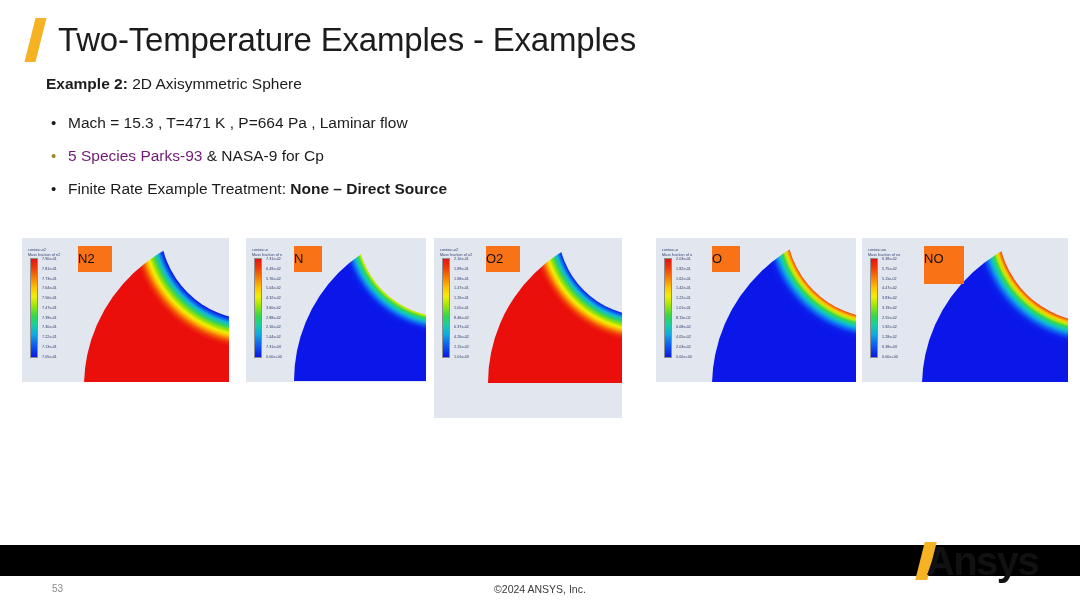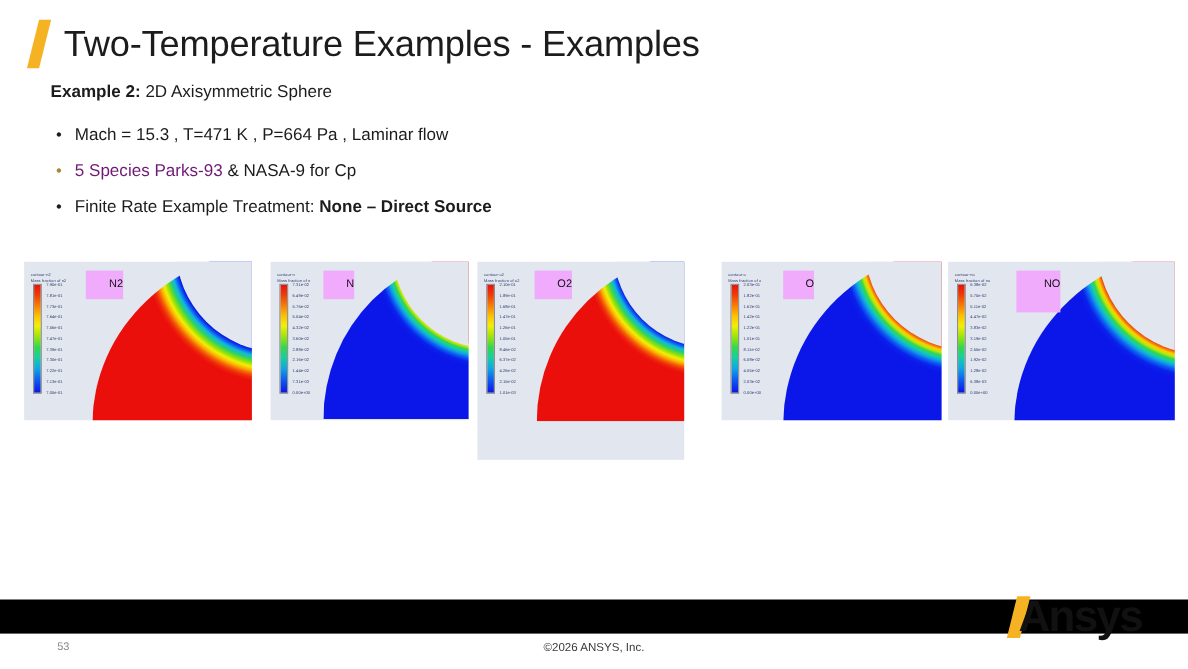--- a/index.html
+++ b/index.html
@@ -92,25 +92,25 @@
     display:flex;flex-direction:column;justify-content:space-between;
   }
   .cb-tick{
     font-size:3.7px;line-height:4.4px;color:#2b3a6b;
     white-space:nowrap;letter-spacing:0.05px;
   }
 
   
   .splabel{
     position:absolute;
-    background:#f0abfc;
+    background:#f97316;
     color:#111;
-    font-size:10px;
+    font-size:13px;
     line-height:26px;
-    text-align:right;
+    text-align:left;
     z-index:5;
   }
 
   
   .footbar{
     position:absolute;left:0;top:545px;width:1080px;height:31px;
     background:#000000;
   }
   .logo{
     position:absolute;right:14px;top:534px;
@@ -314,13 +314,13 @@
   </div>
 
 <div class="footbar"></div>
 
 <div class="logo">
   <div class="logo-slash"></div>
   <div class="logo-text">Ansys</div>
 </div>
 
 <div class="pagenum">53</div>
-<div class="copyright">©2026 ANSYS, Inc.</div>
+<div class="copyright">©2024 ANSYS, Inc.</div>
 
 </body></html>

